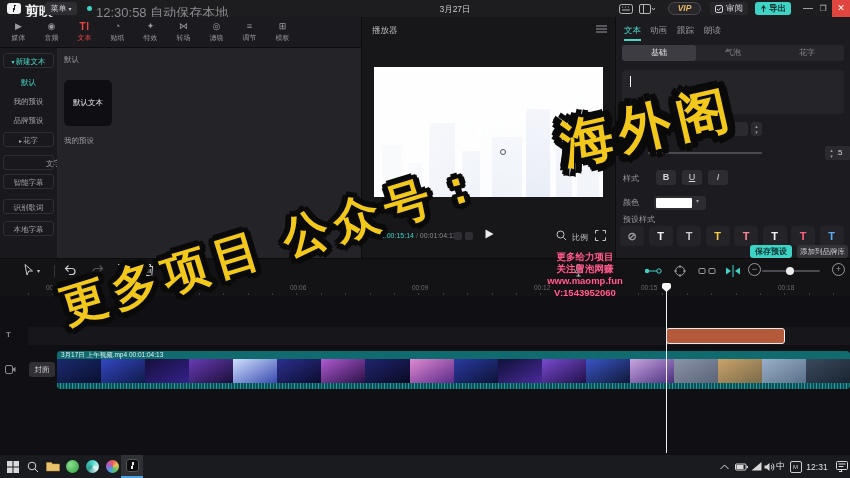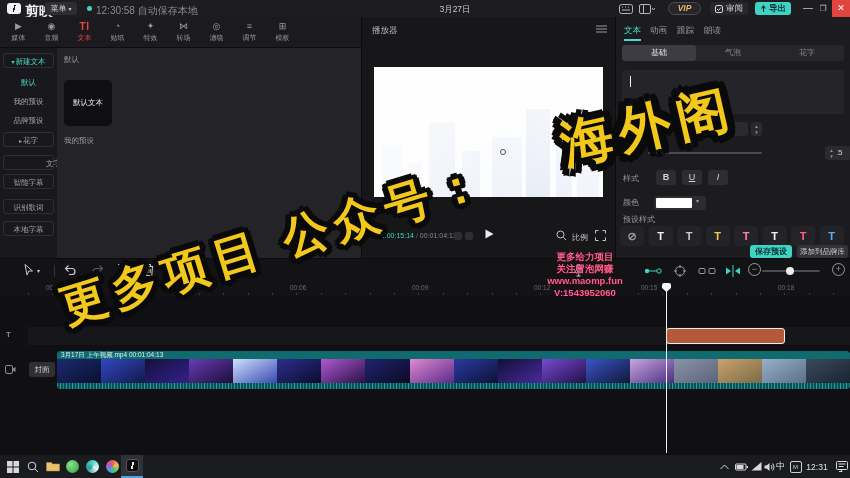--- a/index.html
+++ b/index.html
@@ -13,21 +13,21 @@
 
   
   .titlebar { left:0; top:0; width:850px; height:17px; background:#1d1d20; }
   .logo-mark { left:7px; top:3px; width:14px; height:11px; background:#f2f2f4; border-radius:3px; }
   .logo-mark:before { content:""; position:absolute; left:3px; top:2px; width:8px; height:7px;
     background:linear-gradient(105deg, transparent 44%, #1d1d20 44% 58%, transparent 58%); }
   .app-name { left:25px; top:3px; font-size:14px; font-weight:bold; color:#ececef; }
   .menu-btn { left:45px; top:2px; width:32px; height:13px; background:#2d2d32; border-radius:3px;
     font-size:8px; color:#c5c5c9; text-align:center; line-height:13px; }
   .autosave-dot { left:87px; top:6px; width:5px; height:5px; border-radius:50%; background:#3fd3c6; }
-  .autosave { left:96px; top:4px; font-size:10px; color:#8a8a8f; }
+  .autosave { left:96px; top:4px; font-size:13px; color:#8a8a8f; }
   .doc-title { left:375px; top:4px; width:160px; text-align:center; font-size:8.5px; color:#c9c9cd; }
   .tb-ico { top:4px; width:14px; height:10px; color:#b5b5ba; }
   .vip-btn { left:668px; top:2px; width:33px; height:13px; border:1px solid #4a4a50; background:#26262b;
     border-radius:7px; text-align:center; line-height:11px; font-size:8.5px; font-weight:bold;
     font-style:italic; color:#e8b864; }
   .review-btn { left:710px; top:2px; width:38px; height:13px; background:#26262b; border-radius:3px;
     font-size:8.5px; color:#d5d5d9; display:flex; align-items:center; justify-content:center; gap:3px; }
   .export-btn { left:755px; top:2px; width:36px; height:13px; background:#3fd3c6; border-radius:3px;
     font-size:8.5px; font-weight:bold; color:#0b2f2b; display:flex; align-items:center; justify-content:center; gap:2px; }
   .win-min { left:801px; top:1px; width:14px; height:15px; color:#c5c5c9; font-size:10px; text-align:center; line-height:14px; }

